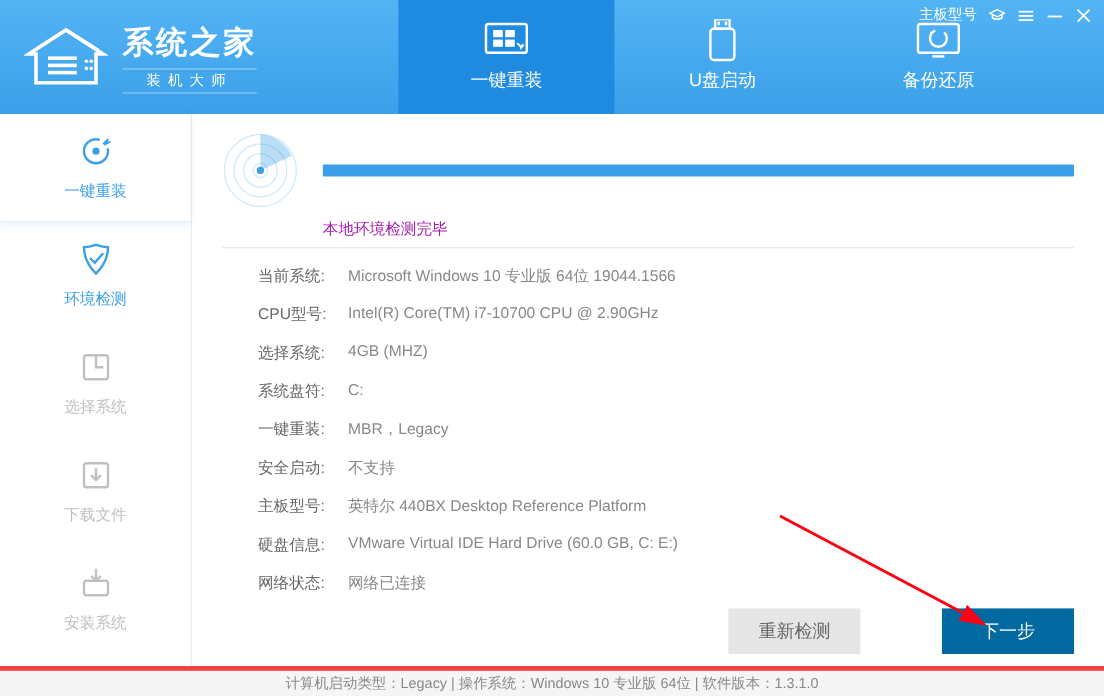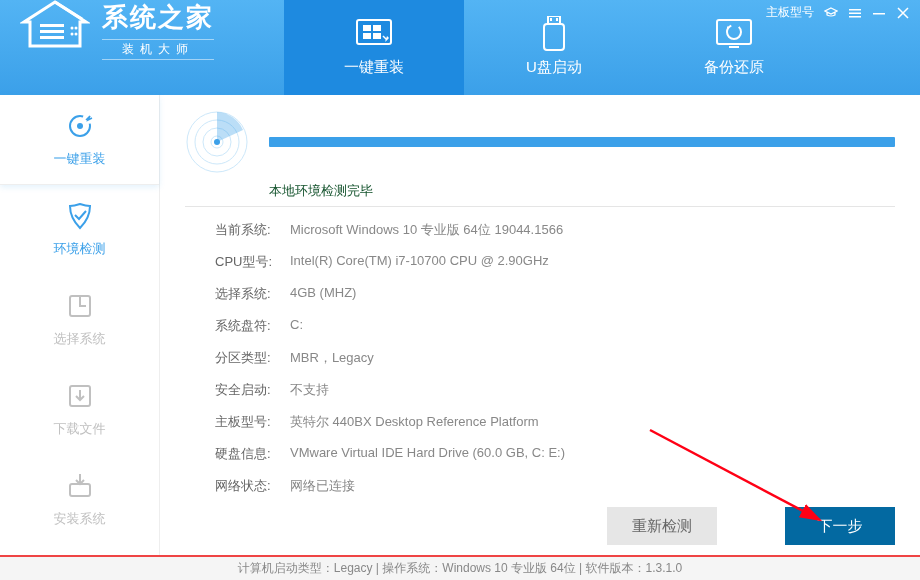--- a/index.html
+++ b/index.html
@@ -1,19 +1,19 @@
 <!DOCTYPE html>
 <html><head>
 <meta charset="utf-8">
 <style>
 * { margin: 0; padding: 0; box-sizing: border-box; font-family: "Microsoft YaHei", sans-serif; }
 body { width: 920px; height: 580px; background: #fff; overflow: hidden; position: relative; }
 
 .header { height: 95px; background: linear-gradient(to bottom, #53b4f4, #3ba0e9); display: flex; position: relative; }
-.logo-area { width: 284px; display: flex; align-items: flex-start; padding-left: 20px; }
+.logo-area { width: 332px; display: flex; align-items: center; padding-left: 20px; }
 .logo-icon { width: 70px; height: 50px; margin-right: 12px; }
 .logo-text { color: #fff; }
 .logo-title { font-size: 26px; font-weight: bold; letter-spacing: 2px; }
 .logo-sub { font-size: 12px; letter-spacing: 6px; border-top: 1px solid rgba(255,255,255,0.5); border-bottom: 1px solid rgba(255,255,255,0.5); padding: 1px 0; margin-top: 4px; text-align: center; }
 
 .tabs { display: flex; flex: 1; height: 100%; }
 .tab { flex: 0 0 180px; display: flex; flex-direction: column; align-items: center; justify-content: center; color: #fff; cursor: pointer; gap: 8px; }
 .tab.active { background: #1e8ae0; }
 .tab-icon { width: 38px; height: 32px; display: flex; align-items: center; justify-content: center; }
 .tab-label { font-size: 15px; }
@@ -29,36 +29,36 @@
 .side-item.current { color: #3ba0e9; }
 .side-item.current::before { content: ""; position: absolute; top: 10px; left: 15px; right: 15px; bottom: 10px; border: 1px solid #3ba0e9; border-radius: 6px; box-shadow: 0 0 6px rgba(59,160,233,0.3); z-index: -1; display: none; }
 .side-item-1 { color: #3ba0e9; border-bottom: 1px solid #eee; box-shadow: 0 2px 6px rgba(59,160,233,0.15); }
 .side-icon { width: 28px; height: 28px; }
 .side-label { font-size: 13px; }
 
 .main { flex: 1; padding: 15px 25px 0 25px; position: relative; }
 .progress-row { display: flex; align-items: center; gap: 20px; margin-bottom: 8px; }
 .radar { width: 64px; height: 64px; flex-shrink: 0; }
 .progress-bar { flex: 1; height: 10px; background: #3ba0e9; border-radius: 1px; }
-.progress-text { color: #14532d; font-size: 13px; margin-left: 84px; margin-bottom: 6px; }
+.progress-text { color: #a21caf; font-size: 13px; margin-left: 84px; margin-bottom: 6px; }
 .divider { height: 1px; background: #e5e5e5; margin: 6px 0 14px 0; }
 
 .info-list { padding-left: 30px; }
 .info-row { display: flex; font-size: 13px; color: #777; margin-bottom: 14px; }
 .info-label { width: 75px; color: #666; flex-shrink: 0; }
 .info-value { color: #888; }
 
 .actions { position: absolute; bottom: 10px; right: 25px; display: flex; gap: 20px; }
 .btn { width: 110px; height: 38px; display: flex; align-items: center; justify-content: center; font-size: 15px; cursor: pointer; border: none; margin-left: 48px; }
 .btn-gray { background: #e6e6e6; color: #666; }
 .btn-blue { background: #0369a1; color: #fff; }
 
 .arrow { position: absolute; pointer-events: none; }
 
-.footer { height: 25px; background: #f5f5f5; display: flex; align-items: center; justify-content: center; font-size: 12px; color: #888; border-top: 2px solid #ef4444; }
+.footer { height: 25px; background: #f5f5f5; display: flex; align-items: center; justify-content: center; font-size: 12px; color: #888; border-top: 4px solid #ef4444; }
 </style>
 </head>
 <body>
 
 <div class="header">
   <div class="logo-area">
     <svg class="logo-icon" viewBox="0 0 70 50">
       <path d="M35 2 L66 22 L60 22 L60 46 L10 46 L10 22 L4 22 Z" fill="none" stroke="#fff" stroke-width="3"></path>
       <path d="M35 2 L62 19" stroke="#fff" stroke-width="3" fill="none"></path>
       <rect x="20" y="24" width="24" height="3" fill="#fff"></rect>
@@ -205,21 +205,21 @@
         </div>
       <div class="info-row">
           <div class="info-label">选择系统:</div>
           <div class="info-value">4GB (MHZ)</div>
         </div>
       <div class="info-row">
           <div class="info-label">系统盘符:</div>
           <div class="info-value">C:</div>
         </div>
       <div class="info-row">
-          <div class="info-label">分区类型:</div>
+          <div class="info-label">一键重装:</div>
           <div class="info-value">MBR，Legacy</div>
         </div>
       <div class="info-row">
           <div class="info-label">安全启动:</div>
           <div class="info-value">不支持</div>
         </div>
       <div class="info-row">
           <div class="info-label">主板型号:</div>
           <div class="info-value">英特尔 440BX Desktop Reference Platform</div>
         </div>

